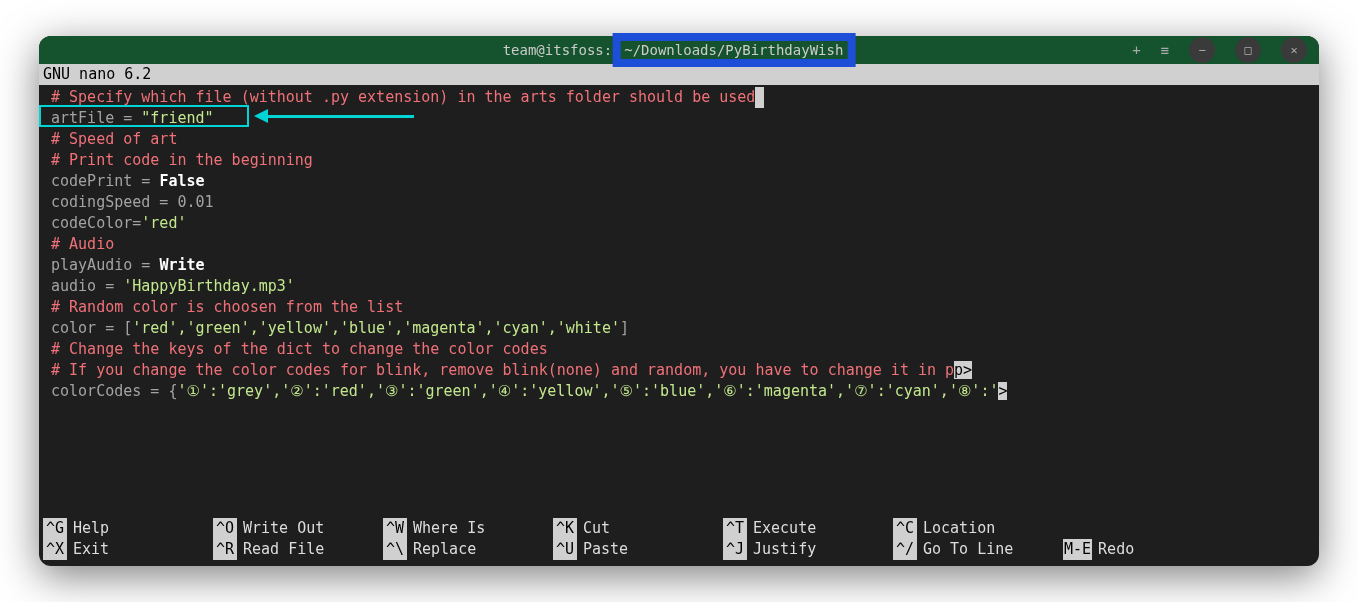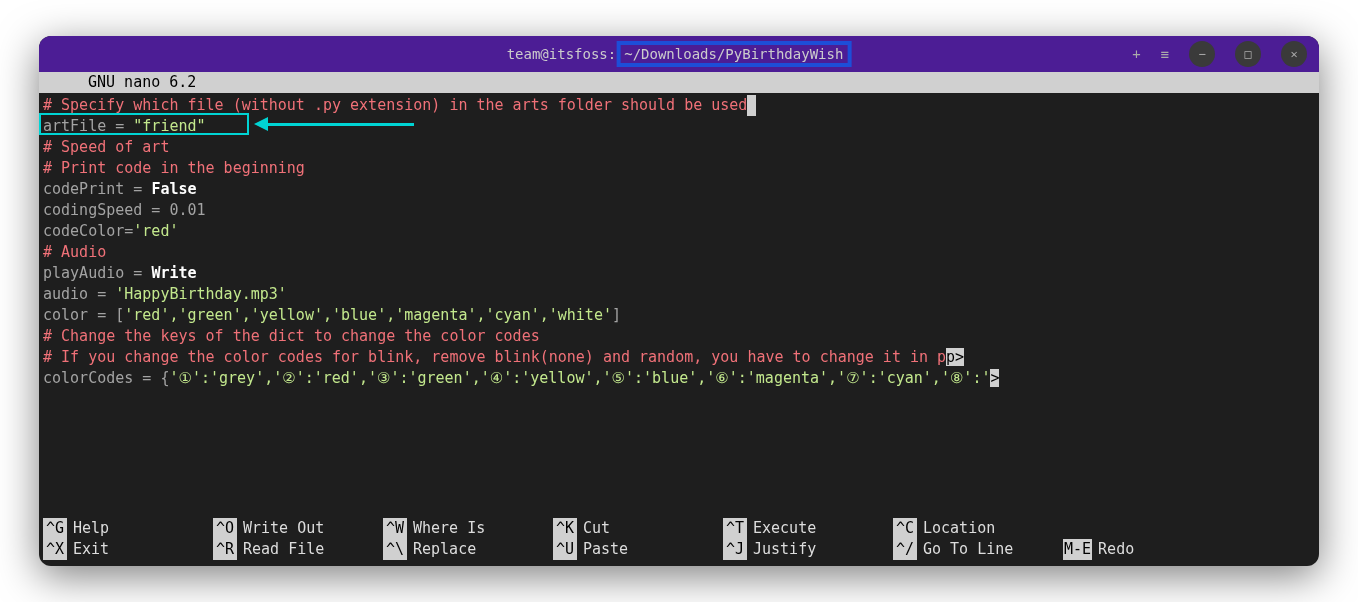--- a/index.html
+++ b/index.html
@@ -16,38 +16,38 @@
   width: 1280px;
   height: 530px;
   background: #1e1e1e;
   border-radius: 12px;
   box-shadow: 0 10px 40px rgba(0,0,0,0.5);
   overflow: hidden;
   display: flex;
   flex-direction: column;
 }
 .titlebar {
-  height: 36px;
-  background: #4c1d95;
+  height: 28px;
+  background: #14532d;
   display: flex;
   align-items: center;
   justify-content: space-between;
   padding: 0 12px;
   color: #ccc;
   font-size: 14px;
 }
 .title-center {
   position: absolute;
   left: 50%;
   transform: translateX(-50%);
   display: flex;
   align-items: center;
 }
 .title-path-highlight {
-  border: 4px solid #1d4ed8;
+  border: 8px solid #1d4ed8;
   padding: 1px 4px;
 }
 .titlebar-right {
   display: flex;
   gap: 20px;
   align-items: center;
   color: #aaa;
 }
 .win-btn {
   width: 26px;
@@ -61,25 +61,25 @@
   cursor: pointer;
 }
 .nano-header {
   background: #d0d0d0;
   color: #000;
   display: flex;
   font-size: 15px;
   line-height: 1.4;
   padding: 0 4px;
 }
-.nano-header .left { width: 200px; margin-left: 45px; }
+.nano-header .left { width: 200px; }
 .nano-header .center { flex: 1; text-align: center; }
 .editor {
   flex: 1;
-  padding: 2px 4px;
+  padding: 2px 12px;
   font-size: 15px;
   line-height: 1.4;
   color: #ddd;
   position: relative;
 }
 .line { white-space: pre; }
 .c-comment { color: #f07178; }
 .c-var { color: #a3a3a3; }
 .c-string { color: #c3e88d; }
 .c-bool { color: #ffffff; font-weight: bold; }
@@ -160,20 +160,21 @@
     <div class="line"><span class="c-comment"># Specify which file (without .py extension) in the arts folder should be used</span><span class="cursor-block"> </span></div>
     <div class="line"><span class="c-var">artFile = </span><span class="c-string">"friend"</span></div>
     <div class="line"><span class="c-comment"># Speed of art</span></div>
     <div class="line"><span class="c-comment"># Print code in the beginning</span></div>
     <div class="line"><span class="c-var">codePrint = </span><span class="c-bool">False</span></div>
     <div class="line"><span class="c-var">codingSpeed = 0.01</span></div>
     <div class="line"><span class="c-var">codeColor=</span><span class="c-string">'red'</span></div>
     <div class="line"><span class="c-comment"># Audio</span></div>
     <div class="line"><span class="c-var">playAudio = </span><span class="c-bool">Write</span></div>
     <div class="line"><span class="c-var">audio = </span><span class="c-string">'HappyBirthday.mp3'</span></div>
+    <div class="line"><span class="c-comment"># Random color is choosen from the list</span></div>
     <div class="line"><span class="c-var">color = [</span><span class="c-string">'red','green','yellow','blue','magenta','cyan','white'</span><span class="c-var">]</span></div>
     <div class="line"><span class="c-comment"># Change the keys of the dict to change the color codes</span></div>
     <div class="line"><span class="c-comment"># If you change the color codes for blink, remove blink(none) and random, you have to change it in p</span><span class="gt-inv">p&gt;</span></div>
     <div class="line"><span class="c-var">colorCodes = {</span><span class="c-string">'①':'grey','②':'red','③':'green','④':'yellow','⑤':'blue','⑥':'magenta','⑦':'cyan','⑧':'</span><span class="gt-inv">&gt;</span></div>
 
     <div class="highlight-box" style="top:20px;left:0px;width:210px;height:22px;"></div>
     <div class="arrow" style="top:30px;left:215px;width:160px;">
       <div class="arrow-head" style="left:0;top:-6px;"></div>
       <div class="arrow-line" style="left:12px;top:0;width:148px;"></div>
     </div>

